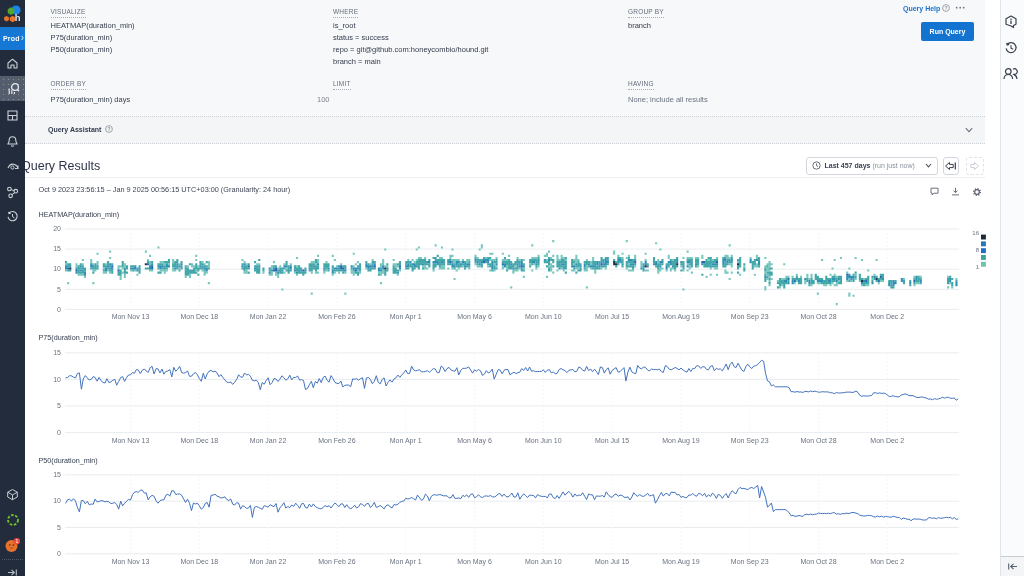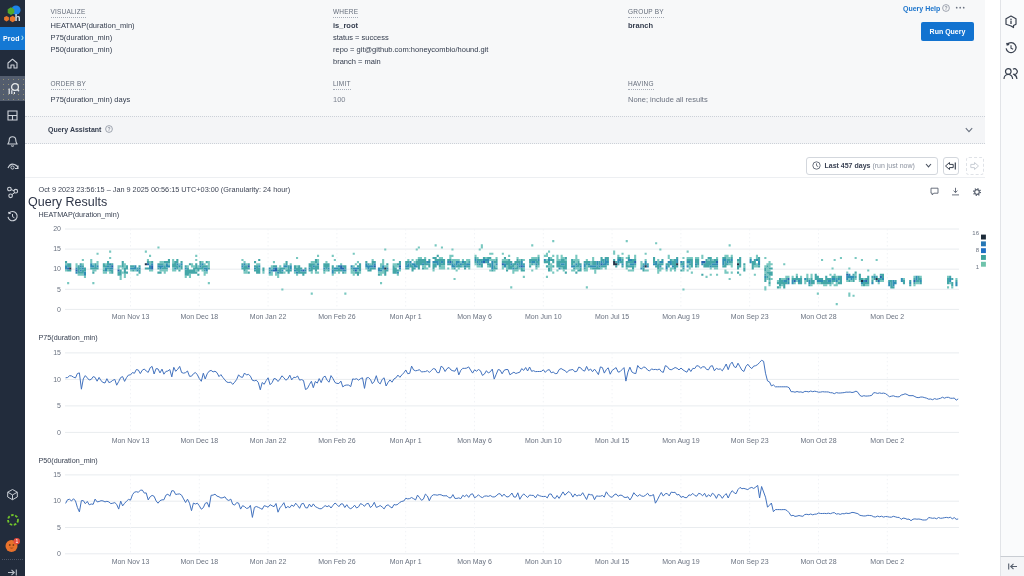--- a/index.html
+++ b/index.html
@@ -15,21 +15,21 @@
 .navsel { left:0px; top:76px; width:25px; height:25px; background:#535d6e; background-image:radial-gradient(circle, rgba(214,196,120,0.5) 0, rgba(214,196,120,0.5) 0.6px, transparent 0.8px); background-size:5px 5px; background-position:1px 1px; }
 
 #rrail { left:1000px; top:0; width:24px; height:576px; background:#fafbfc; border-left:1px solid #e2e4e8; z-index:5; }
 #rrail-bottom { left:1000px; top:556px; width:24px; height:20px; background:#f4f5f7; border-top:1px solid #c9cdd3; border-left:1px solid #e2e4e8; z-index:6; display:flex; align-items:center; justify-content:center; }
 
 #main { left:25px; top:0; width:974px; height:576px; background:#fff; }
 #builder { left:25px; top:0; width:960px; height:116.3px; background:#f7f8f9; }
 #assistant { left:25px; top:116.3px; width:960px; height:27.4px; background:#f4f5f7; border-top:1px dotted #ccd1d8; border-bottom:1px dotted #ccd1d8; }
 .qhead { position:absolute; font-size:6.5px; letter-spacing:0.2px; color:#656d7b; border-bottom:1px dotted #a6adb8; padding-bottom:2px; }
 .qcontent { position:absolute; font-size:7.5px; line-height:11.9px; color:#333c4d; white-space:pre; }
-.qcontent b { font-weight:bold; }
+.qcontent b { font-weight:normal; }
 #qhelp { position:absolute; left:878px; top:3.5px; font-size:7px; font-weight:bold; color:#1b74cc; }
 #runq { position:absolute; left:896px; top:21.5px; width:53px; height:19px; background:#1273d0; border-radius:2px; color:#fff; font-size:7px; font-weight:bold; text-align:center; line-height:19px; }
 #qassist-label { position:absolute; left:48px; top:125px; font-size:7px; font-weight:bold; color:#333c4d; }
 #qresults { position:absolute; left:13.5px; top:159.3px; font-size:12.5px; font-weight:500; color:#2e3547; }
 #qdate { position:absolute; left:13.5px; top:184.8px; font-size:7.3px; color:#3f4656; }
 #timepill { position:absolute; left:780.5px; top:156.5px; width:132px; height:18.5px; border:1px solid #d3d7dd; border-radius:3px; background:#fff; display:flex; align-items:center; padding:0 5px; }
 #timepill .tp1 { font-size:7px; font-weight:bold; color:#3a4254; margin-left:4px; }
 #timepill .tp2 { font-size:7px; color:#8a919e; margin-left:2px; }
 #backbtn { position:absolute; left:917.5px; top:156.5px; width:16.5px; height:18.5px; border:1px solid #d3d7dd; border-radius:3px; background:#fff; display:flex; align-items:center; justify-content:center; }
 #fwdbtn { position:absolute; left:941px; top:156.5px; width:17.5px; height:18.5px; border:1px dashed #dfe2e7; border-radius:3px; background:#fff; display:flex; align-items:center; justify-content:center; }
@@ -164,25 +164,25 @@
     <div class="qhead" style="left:25.5px; top:8.2px;">VISUALIZE</div>
     <div class="qcontent" style="left:25.5px; top:19.9px;">HEATMAP(duration_min)
 P75(duration_min)
 P50(duration_min)</div>
     <div class="qhead" style="left:308px; top:8.2px;">WHERE</div>
     <div class="qcontent" style="left:308px; top:19.9px;"><b>is_root</b>
 status&nbsp;=&nbsp;success
 repo&nbsp;=&nbsp;git@github.com:honeycombio/hound.git
 branch&nbsp;=&nbsp;main</div>
     <div class="qhead" style="left:603px; top:8.2px;">GROUP BY</div>
-    <div class="qcontent" style="left:603px; top:19.9px;font-weight:bold;">branch</div>
+    <div class="qcontent" style="left:603px; top:19.9px;">branch</div>
     <div class="qhead" style="left:25.5px; top:80px;">ORDER BY</div>
     <div class="qcontent" style="left:25.5px; top:93.7px;">P75(duration_min) days</div>
     <div class="qhead" style="left:308px; top:80px;">LIMIT</div>
-    <div class="qcontent" style="left:308px; top:93.7px; color:#7d8491;">100</div>
+    <div class="qcontent" style="left:292px; top:93.7px; color:#7d8491;">100</div>
     <div class="qhead" style="left:603px; top:80px;">HAVING</div>
     <div class="qcontent" style="left:603px; top:93.7px; color:#6b7280;">None; include all results</div>
     <div id="qhelp">Query Help
       <svg style="display:inline-block;vertical-align:-1.5px" width="8" height="8" viewBox="0 0 8 8">
           <circle cx="4" cy="4" r="3.4" fill="none" stroke="#8a919e" stroke-width="0.8"></circle>
           <text x="4" y="5.8" text-anchor="middle" font-size="5" fill="#8a919e">?</text>
         </svg>
     </div>
     <svg style="position:absolute;left:930px;top:6px" width="11" height="4" viewBox="0 0 11 4">
         <circle cx="1.7" cy="1.7" r="0.85" fill="#6a7280"></circle>
@@ -195,21 +195,21 @@
   <div id="qassist-label">Query Assistant&nbsp;
     <svg style="display:inline-block;vertical-align:-1.5px" width="8" height="8" viewBox="0 0 8 8">
         <circle cx="4" cy="4" r="3.4" fill="none" stroke="#8a919e" stroke-width="0.8"></circle>
         <text x="4" y="5.8" text-anchor="middle" font-size="5" fill="#8a919e">?</text>
       </svg>
   </div>
   <svg class="abs" style="left:964.5px;top:127px" width="8" height="6" viewBox="0 0 8 6">
       <polyline points="0.8,1.2 4,4.6 7.2,1.2" fill="none" stroke="#6a7280" stroke-width="1.1"></polyline>
     </svg>
   <div style="position:absolute;left:25px;top:144px;width:974px;height:0px;"></div>
-  <div id="qresults" class="abs" style="left:28px;margin-top:36px;">Query Results</div>
+  <div id="qresults" class="abs" style="left:21px;">Query Results</div>
   <div class="abs" style="left:25px;top:177px;width:960px;height:1px;background:#edeff2;"></div>
   <div id="qdate" class="abs" style="left:38.5px;">Oct 9 2023 23:56:15 – Jan 9 2025 00:56:15 UTC+03:00 (Granularity: 24 hour)</div>
   <div id="timepill" class="abs" style="left:805.5px;">
     <svg width="9" height="9" viewBox="0 0 9 9">
         <circle cx="4.5" cy="4.5" r="3.7" fill="none" stroke="#5a6270" stroke-width="0.9"></circle>
         <polyline points="4.5,2.4 4.5,4.7 6.2,5.6" fill="none" stroke="#5a6270" stroke-width="0.9"></polyline>
       </svg>
     <span class="tp1">Last 457 days</span>
       <span class="tp2">(run just now)</span>
     <svg style="margin-left:auto" width="7" height="5" viewBox="0 0 7 5">

